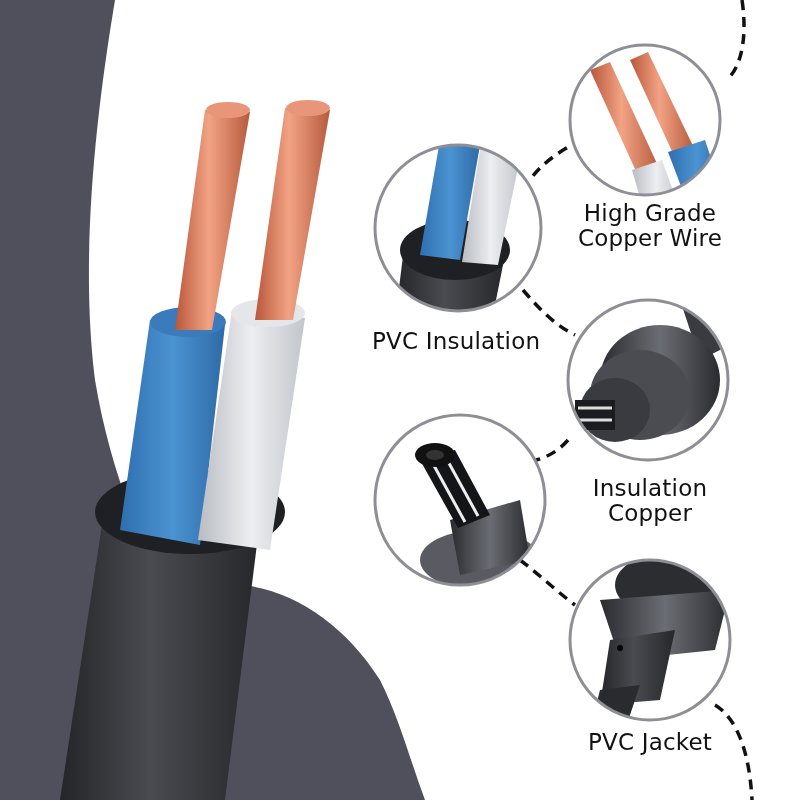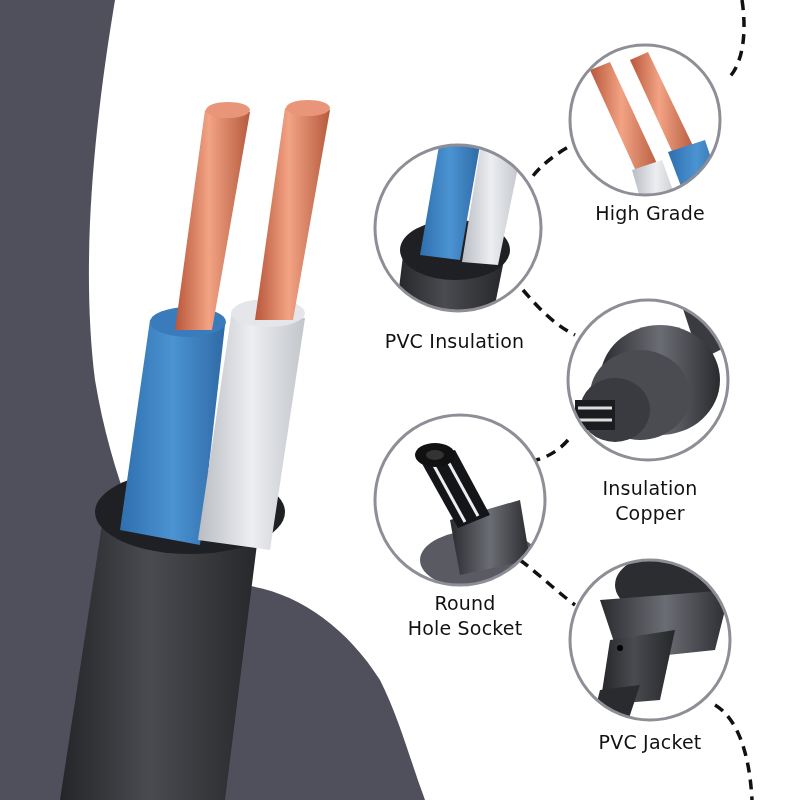--- a/index.html
+++ b/index.html
@@ -1,19 +1,19 @@
 <!DOCTYPE html>
 <html><head>
 <meta charset="utf-8">
 <style>
   html,body{margin:0;padding:0;}
   body{width:800px;height:800px;position:relative;overflow:hidden;background:#ffffff;font-family:"DejaVu Sans","Liberation Sans",sans-serif;}
   .stage{position:absolute;left:0;top:0;width:800px;height:800px;}
   svg.bg{position:absolute;left:0;top:0;}
-  .label{position:absolute;text-align:center;color:#111;font-size:19px;line-height:25px;font-weight:400;letter-spacing:0.2px;white-space:nowrap;}
+  .label{position:absolute;text-align:center;color:#111;font-size:23px;line-height:25px;font-weight:400;letter-spacing:0.2px;white-space:nowrap;}
   .label span{display:block;}
 </style>
 </head>
 <body>
 
 <div class="stage">
 <svg class="bg" width="800" height="800" viewBox="0 0 800 800">
   <defs>
     <linearGradient id="copperG" x1="0" x2="1" y1="0" y2="0">
       <stop offset="0" stop-color="#b9563a"></stop>
@@ -122,28 +122,25 @@
     <path d="M600,600 L730,590 L715,650 L620,660 Z" fill="url(#metalG)"></path>
     <path d="M610,640 L675,630 L660,700 L600,705 Z" fill="url(#jacketG)"></path>
     <path d="M600,690 L640,685 L625,730 L590,730 Z" fill="#2a2b2f"></path>
     <circle cx="620" cy="648" r="3" fill="#000"></circle>
   </g>
   <circle cx="650" cy="640" r="80" fill="none" stroke="#8e8e96" stroke-width="3"></circle>
 </svg>
 
 <div class="label" style="left:575px;top:201px;width:150px;">
   <span>High Grade</span>
+  <span>Copper Wire</span>
 </div>
 <div class="label" style="left:372px;top:329px;width:165px;">
   <span>PVC Insulation</span>
 </div>
 <div class="label" style="left:575px;top:476px;width:150px;">
   <span>Insulation</span>
   <span>Copper</span>
 </div>
-<div class="label" style="left:390px;top:591px;width:150px;">
-  <span>Round</span>
-  <span>Hole Socket</span>
-</div>
 <div class="label" style="left:575px;top:730px;width:150px;">
   <span>PVC Jacket</span>
 </div>
 </div>
 
 </body></html>

